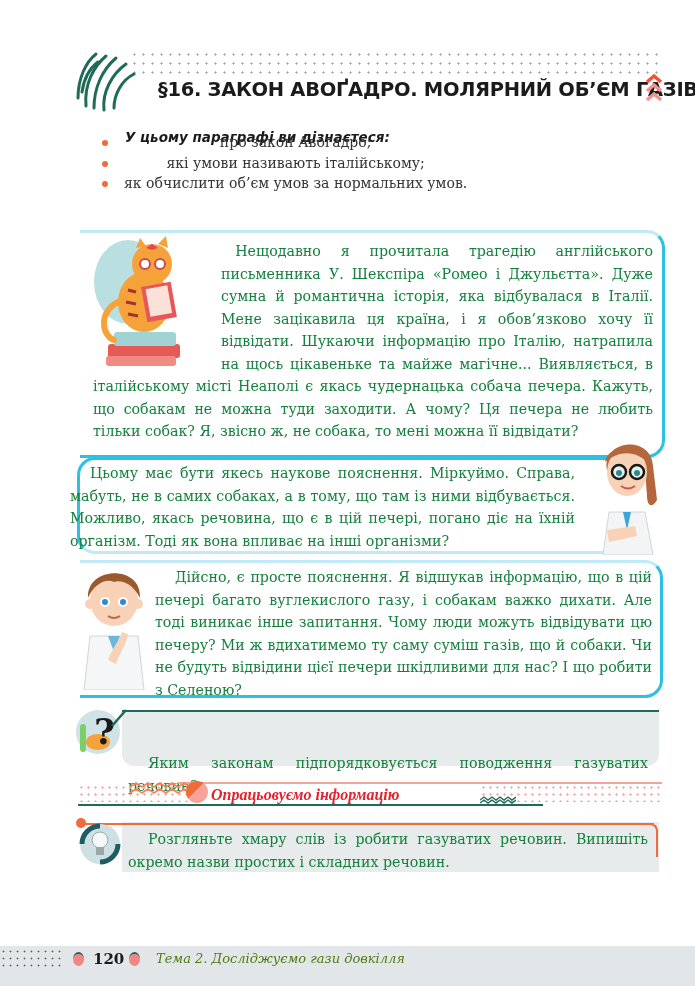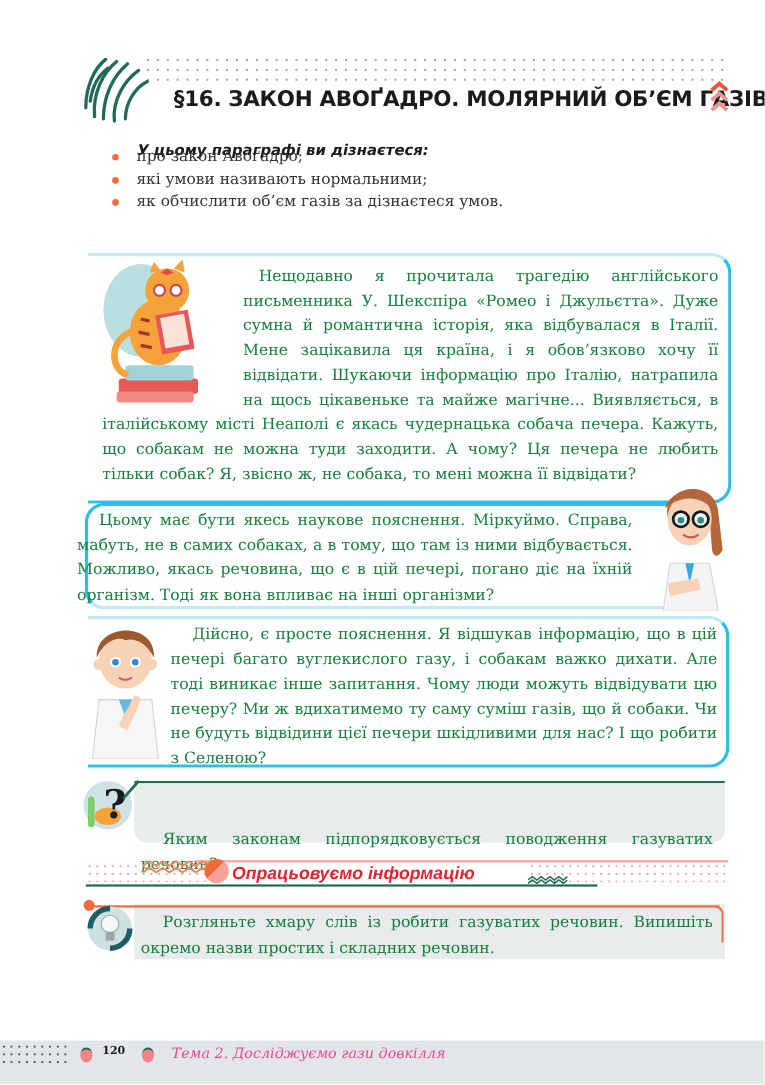--- a/index.html
+++ b/index.html
@@ -7,28 +7,28 @@
          font-family:"DejaVu Serif", serif; color:#2a2a2a; }
   .abs { position:absolute; }
   .dots { background-image: radial-gradient(circle, #9aa3a8 0.9px, transparent 1.2px);
           background-size:9px 9px; }
   .pinkdots { background-image: radial-gradient(circle, #f4a4a4 0.9px, transparent 1.3px);
           background-size:7px 7px; }
   .title { font-family:"DejaVu Sans", sans-serif; font-weight:bold; font-size:19.5px;
            letter-spacing:-0.3px; color:#1b1b1b; }
   .learn-h { font-family:"DejaVu Sans", sans-serif; font-weight:bold; font-style:italic;
              font-size:13.5px; color:#1b1b1b; }
-  .bul { font-size:14px; line-height:20.5px; color:#333; }
+  .bul { font-size:14px; line-height:20.5px; color:#333;text-align:center; }
   .bul li { list-style:none; position:relative; padding-left:24px; }
   .bul li::before { content:""; position:absolute; left:2px; top:8px; width:6px; height:6px;
                     border-radius:50%; background:#f26a3d; }
   .para { font-size:14.2px; line-height:22.5px; text-align:justify; color:#15803d; }
   .qbox { background:#e7ebeb; border-radius:0 0 14px 0; }
   .footer { background:#e3e6e8; }
-  .sec-title { font-family:Liberation Sans, sans-serif; font-weight:bold; font-style:italic;
+  .sec-title { font-family:Liberation Serif, serif; font-weight:bold; font-style:italic;
                font-size:16px; color:#e4222e; }
 </style>
 </head>
 <body>
 
 <div class="abs dots" style="left:130px; top:50px; width:528px; height:28px;"></div>
 
 <svg class="abs" style="left:72px; top:48px;" width="64" height="64" viewBox="0 0 64 64">
   <g fill="none" stroke="#1f6b57" stroke-width="3" stroke-linecap="round">
     <path d="M6 50 C6 30 14 14 24 6"></path>
@@ -44,22 +44,22 @@
 
 <svg class="abs" style="left:645px; top:73px;" width="18" height="30" viewBox="0 0 18 30">
   <path d="M2 9 L9 3 L16 9" fill="none" stroke="#f0523a" stroke-width="3.5"></path>
   <path d="M2 18 L9 12 L16 18" fill="none" stroke="#f59090" stroke-width="3.5"></path>
   <path d="M2 27 L9 21 L16 27" fill="none" stroke="#f59090" stroke-width="3.5"></path>
 </svg>
 
 <div class="abs learn-h" style="left:125px; top:114px;margin-top:15px;">У цьому параграфі ви дізнаєтеся:</div>
 <ul class="abs bul" style="left:100px; top:132px; margin:0; padding:0;">
   <li>про закон Авоґадро;</li>
-  <li>які умови називають нормальними;</li>
-  <li>як обчислити об’єм газів за дізнаєтеся умов.</li>
+  <li>які умови називають італійському;</li>
+  <li>як обчислити об’єм умов за нормальних умов.</li>
 </ul>
 
 <div class="abs" style="left:80px; top:230px; width:582px; height:222px;
             border-top:3px solid #bfeaf6; border-right:3px solid #2cc0e5; border-bottom:3px solid #2cc0e5;
             border-radius:0 18px 18px 0;"></div>
 
 <svg class="abs" style="left:88px; top:232px;" width="105" height="140" viewBox="0 0 105 140">
   <ellipse cx="40" cy="50" rx="34" ry="42" fill="#b9dfe0"></ellipse>
   <rect x="20" y="112" width="72" height="14" rx="3" fill="#e65a55"></rect>
   <rect x="26" y="100" width="62" height="14" rx="3" fill="#9fd3d5"></rect>
@@ -159,16 +159,16 @@
   <circle cx="22" cy="18" r="8" fill="#f4f7f8" stroke="#9aa" stroke-width="1"></circle>
   <rect x="18" y="25" width="8" height="8" fill="#9aa6a8"></rect>
 </svg>
 <div class="abs para" style="left:128px; top:828px; width:520px; text-indent:20px;">Розгляньте хмару слів із робити газуватих речовин. Випишіть окремо назви простих і складних речовин.</div>
 
 <div class="abs footer" style="left:0; top:946px; width:695px; height:40px; background:#e3e6e8;"></div>
 <div class="abs dots" style="left:0; top:948px; width:62px; height:22px; background-size:7px 7px;
             background-image:radial-gradient(circle,#555 0.8px,transparent 1.1px);"></div>
 <div class="abs" style="left:73px; top:952px; width:11px; height:12px; border-radius:50%;
             background:#f28585; border-top:2px solid #1f6b57;"></div>
-<div class="abs" style="left:93px; top:950px; font-family:'DejaVu Serif',serif; font-weight:bold; font-size:10px; color:#1b1b1b;">120</div>
+<div class="abs" style="left:93px; top:950px; font-family:'DejaVu Serif',serif; font-weight:bold; font-size:15px; color:#1b1b1b;">120</div>
 <div class="abs" style="left:129px; top:952px; width:11px; height:12px; border-radius:50%;
             background:#f28585; border-top:2px solid #1f6b57;"></div>
-<div class="abs" style="left:156px; top:951px; font-family:'DejaVu Serif',serif; font-style:italic; font-size:13px; color:#ec4899;">Тема 2. Досліджуємо гази довкілля</div>
+<div class="abs" style="left:156px; top:951px; font-family:'DejaVu Serif',serif; font-style:italic; font-size:13px; color:#4d7c0f;">Тема 2. Досліджуємо гази довкілля</div>
 
 </body></html>

